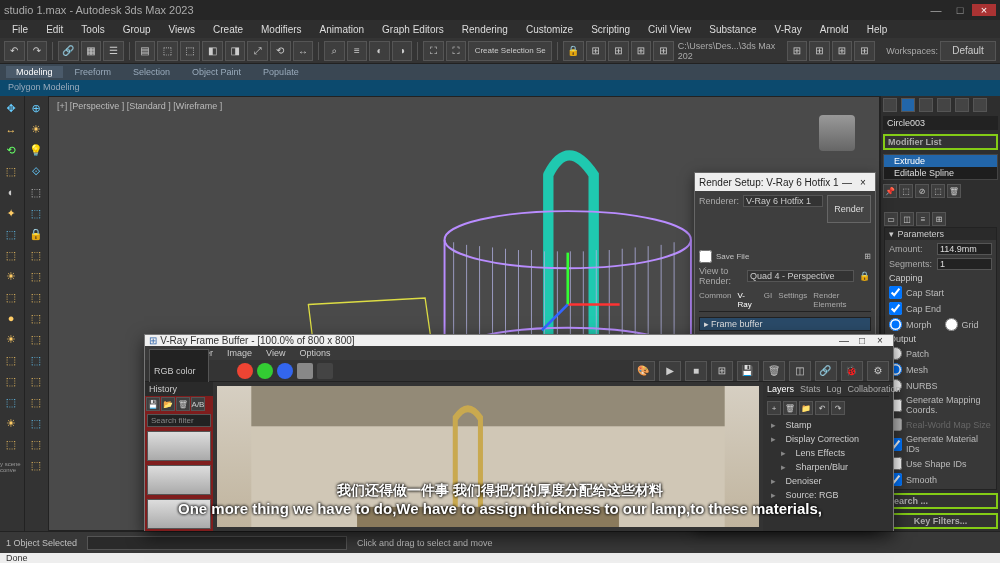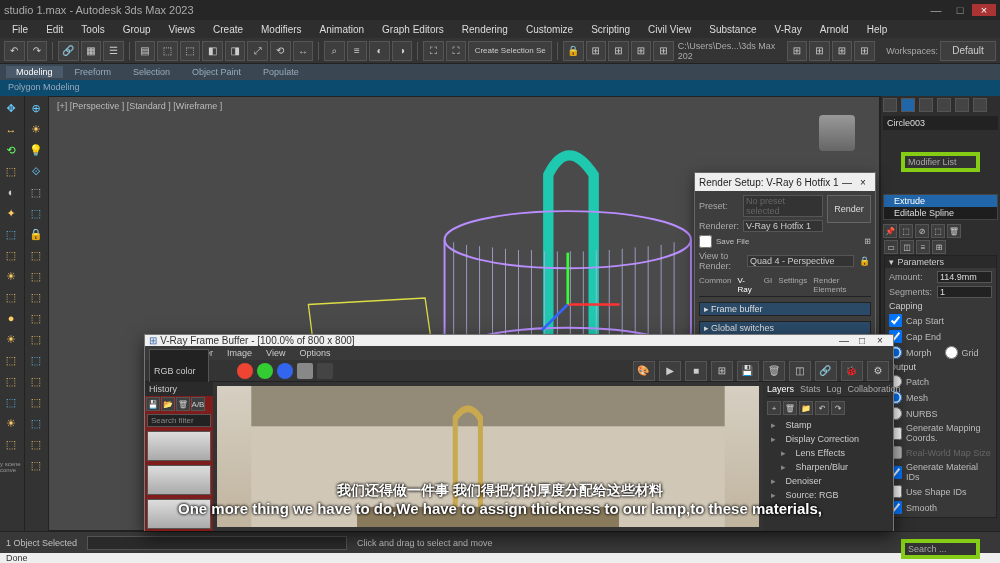--- a/index.html
+++ b/index.html
@@ -22,21 +22,21 @@
 .leftbar { width:24px; background:#333; display:flex; flex-direction:column; gap:1px; padding-top:2px; }
 .leftbar2 { width:24px; background:#333; display:flex; flex-direction:column; gap:1px; padding-top:2px; border-left:1px solid #222;}
 .micon { width:22px; height:20px; display:flex; align-items:center; justify-content:center; font-size:11px; cursor:pointer; }
 .viewport { flex:1; background:#4a4a4a; position:relative; overflow:hidden; border:1px solid #222; }
 .vp-label { position:absolute; top:4px; left:8px; font-size:9px; color:#bbb; }
 .vp-cube { position:absolute; top:18px; right:24px; width:36px; height:36px; background:linear-gradient(#999,#666); border-radius:4px; }
 .rightpanel { width:120px; background:#2e2e2e; border-left:1px solid #222; display:flex; flex-direction:column; font-size:9px; }
 .rp-top { height:18px; display:flex; align-items:center; gap:4px; padding:2px; }
 .rp-top .ricon { width:14px; height:14px; background:#444; border:1px solid #555; cursor:pointer; }
 .rp-name { padding:2px 4px; color:#ddd; background:#222; margin:2px; }
-.rp-dd { margin:20px; background:#333; border:4px solid #84cc16; padding:1px 3px; color:#aaa; font-size:9px; }
+.rp-dd { margin:2px; background:#333; border:2px solid #84cc16; padding:1px 3px; color:#aaa; font-size:9px;font-weight:bold; }
 .rp-list { margin:2px; background:#1e1e1e; border:1px solid #444; height:30px; }
 .rp-list .mod { padding:1px 10px; font-size:9px; color:#ddd; cursor:pointer; }
 .rp-list .mod.sel { background:#26a; color:#fff; }
 .rp-modicons { margin:2px; height:80px; display:flex; align-items:flex-start; gap:2px; }
 .rp-rollout { background:#383838; border:1px solid #222; margin:1px 3px; }
 .rp-rollhd { background:#2a2a2a; padding:1px 4px; font-size:9px; color:#ccc; display:flex; align-items:center; gap:4px; }
 .rp-rollbody { padding:3px 4px; display:flex; flex-direction:column; gap:3px; }
 .rp-row { display:flex; align-items:center; gap:4px; font-size:9px; }
 .rp-row .lbl { width:44px; color:#aaa; }
 .rp-row .spin { flex:1; background:#222; border:1px solid #555; padding:0 2px; color:#ddd; }
@@ -357,31 +357,27 @@
     <div class="ttl">
         <span>Render Setup: V-Ray 6 Hotfix 1</span>
         <span class="sp"></span>
         <span class="wb">—</span>
         <span class="wb">×</span>
       </div>
     <div class="body">
       <div style="display:flex;gap:4px;">
         <div style="flex:1;display:flex;flex-direction:column;gap:3px;">
           <div class="row">
-              <span class="l">Preset:</span>
-              <span class="dd" style="color:#666">No preset selected</span>
-            </div>
-          <div class="row">
               <span class="l">Renderer:</span>
               <span class="dd">V-Ray 6 Hotfix 1</span>
             </div>
         </div>
         <div class="renderbtn">Render</div>
       </div>
-      <div class="row" style="font-size:8px;">
+      <div class="row" style="font-size:8px;margin-top:24px;">
           <input type="checkbox" style="">
           <span>Save File</span>
           <span style="margin-left:auto">⊞</span>
         </div>
       <div class="row">
           <span class="l" style="width:44px">View to Render:</span>
           <span class="dd">Quad 4 - Perspective</span>
           <span style="margin-left:2px">🔒</span>
         </div>
       <div class="tabs">

